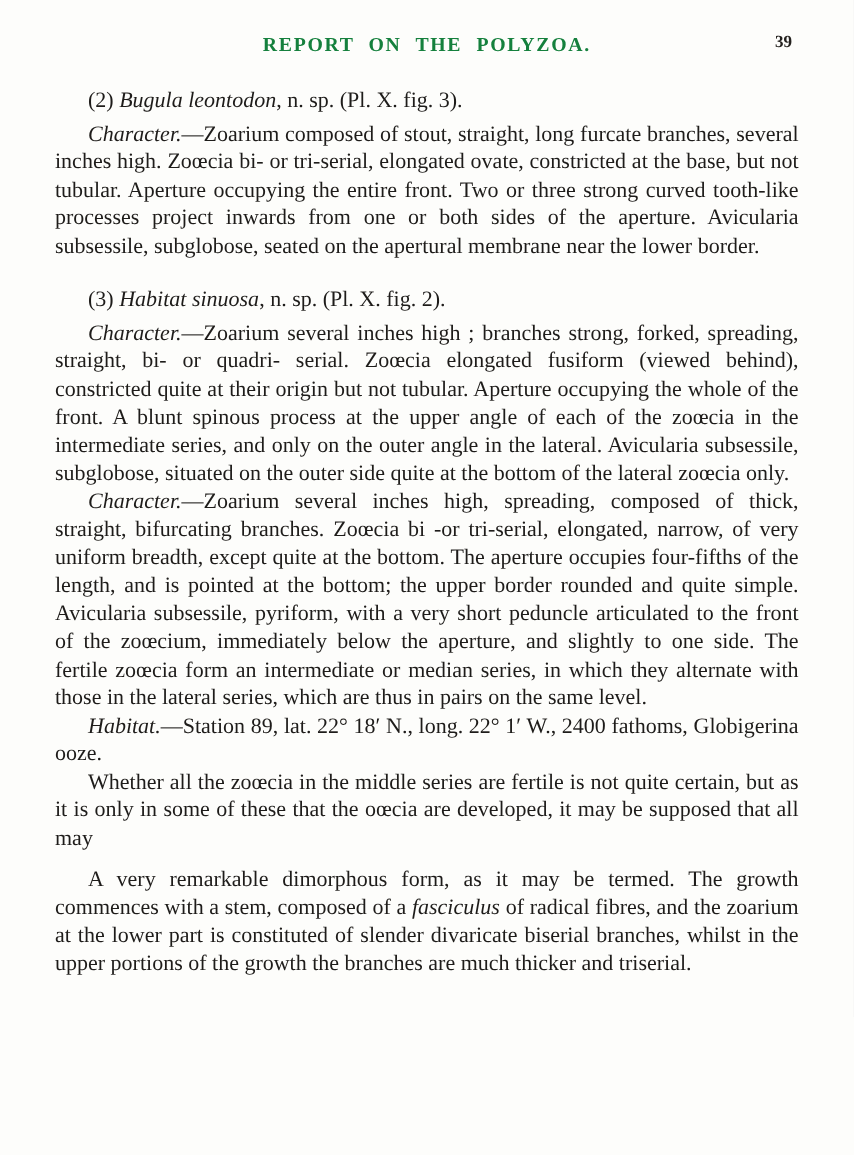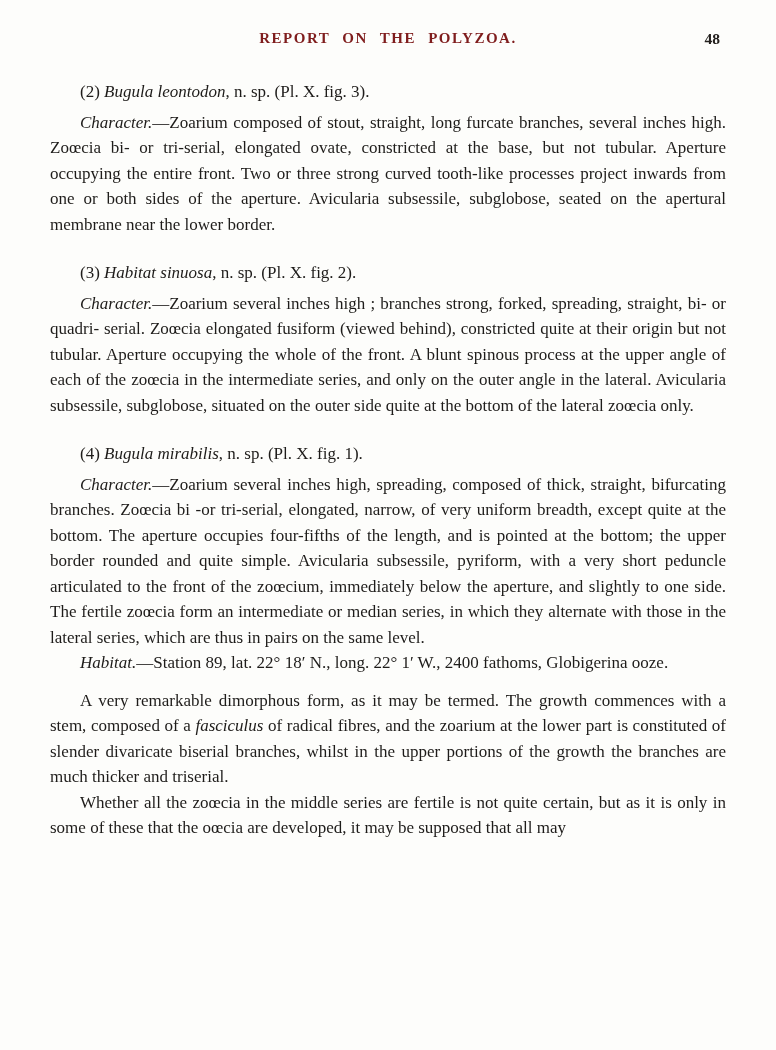--- a/index.html
+++ b/index.html
@@ -23,35 +23,35 @@
     position: relative;
     height: 26px;
     margin-bottom: 18px;
   }
   .running-title {
     position: absolute;
     left: 0;
     right: 0;
     text-align: center;
     font-weight: 700;
-    font-size: 15px;
+    font-size: 18px;
     letter-spacing: 1.5px;
     word-spacing: 7px;
-    color: #7f1d1d;
+    color: #15803d;
   }
   .page-number {
     position: absolute;
     right: 6px;
     top: 0;
     font-weight: 700;
     font-size: 15.5px;
     color: #24211e;
   }
   .text-body {
-    font-size: 17px;
+    font-size: 20px;
     line-height: 25.5px;
     text-align: justify;
     margin-top: 20px;
   }
   .text-body p {
     margin: 0;
     text-indent: 30px;
   }
   .text-body p.species-heading {
     margin-top: 23px;
@@ -64,26 +64,25 @@
   .text-body i {
     font-style: italic;
   }
 </style>
 </head>
 <body>
 
 <div class="page">
   <div class="page-header">
     <div class="running-title">REPORT ON THE POLYZOA.</div>
-    <div class="page-number">48</div>
+    <div class="page-number">39</div>
   </div>
   <div class="text-body">
       <p class="species-heading"><span>(2) </span><i>Bugula leontodon</i><span>, n. sp. (Pl. X. fig. 3).</span></p>
       <p class="body"><i>Character.</i><span>—Zoarium composed of stout, straight, long furcate branches, several inches high. Zoœcia bi- or tri-serial, elongated ovate, constricted at the base, but not tubular. Aperture occupying the entire front. Two or three strong curved tooth-like processes project inwards from one or both sides of the aperture. Avicularia subsessile, subglobose, seated on the apertural membrane near the lower border.</span></p>
       <p class="species-heading"><span>(3) </span><i>Habitat sinuosa</i><span>, n. sp. (Pl. X. fig. 2).</span></p>
       <p class="body"><i>Character.</i><span>—Zoarium several inches high ; branches strong, forked, spreading, straight, bi- or quadri- serial. Zoœcia elongated fusiform (viewed behind), constricted quite at their origin but not tubular. Aperture occupying the whole of the front. A blunt spinous process at the upper angle of each of the zoœcia in the intermediate series, and only on the outer angle in the lateral. Avicularia subsessile, subglobose, situated on the outer side quite at the bottom of the lateral zoœcia only.</span></p>
-      <p class="species-heading"><span>(4) </span><i>Bugula mirabilis</i><span>, n. sp. (Pl. X. fig. 1).</span></p>
       <p class="body"><i>Character.</i><span>—Zoarium several inches high, spreading, composed of thick, straight, bifurcating branches. Zoœcia bi -or tri-serial, elongated, narrow, of very uniform breadth, except quite at the bottom. The aperture occupies four-fifths of the length, and is pointed at the bottom; the upper border rounded and quite simple. Avicularia subsessile, pyriform, with a very short peduncle articulated to the front of the zoœcium, immediately below the aperture, and slightly to one side. The fertile zoœcia form an intermediate or median series, in which they alternate with those in the lateral series, which are thus in pairs on the same level.</span></p>
       <p class="body"><i>Habitat.</i><span>—Station 89, lat. 22° 18′ N., long. 22° 1′ W., 2400 fathoms, Globigerina ooze.</span></p>
+      <p class="body"><span>Whether all the zoœcia in the middle series are fertile is not quite certain, but as it is only in some of these that the oœcia are developed, it may be supposed that all may</span></p>
       <p class="body gap-before"><span>A very remarkable dimorphous form, as it may be termed. The growth commences with a stem, composed of a </span><i>fasciculus</i><span> of radical fibres, and the zoarium at the lower part is constituted of slender divaricate biserial branches, whilst in the upper portions of the growth the branches are much thicker and triserial.</span></p>
-      <p class="body"><span>Whether all the zoœcia in the middle series are fertile is not quite certain, but as it is only in some of these that the oœcia are developed, it may be supposed that all may</span></p>
     </div>
 </div>
 
 </body></html>

